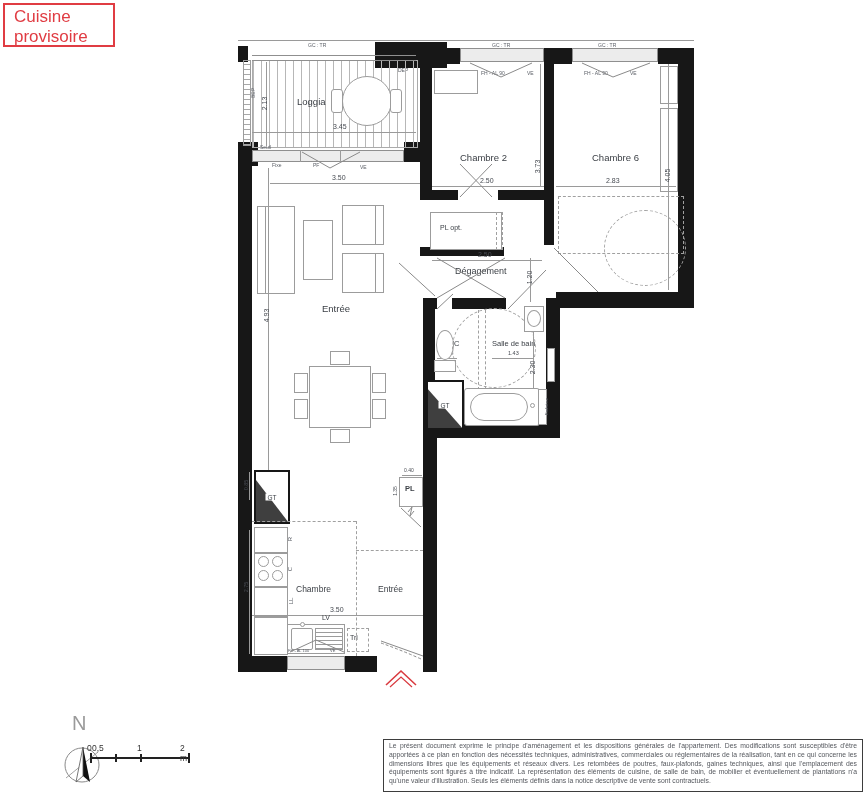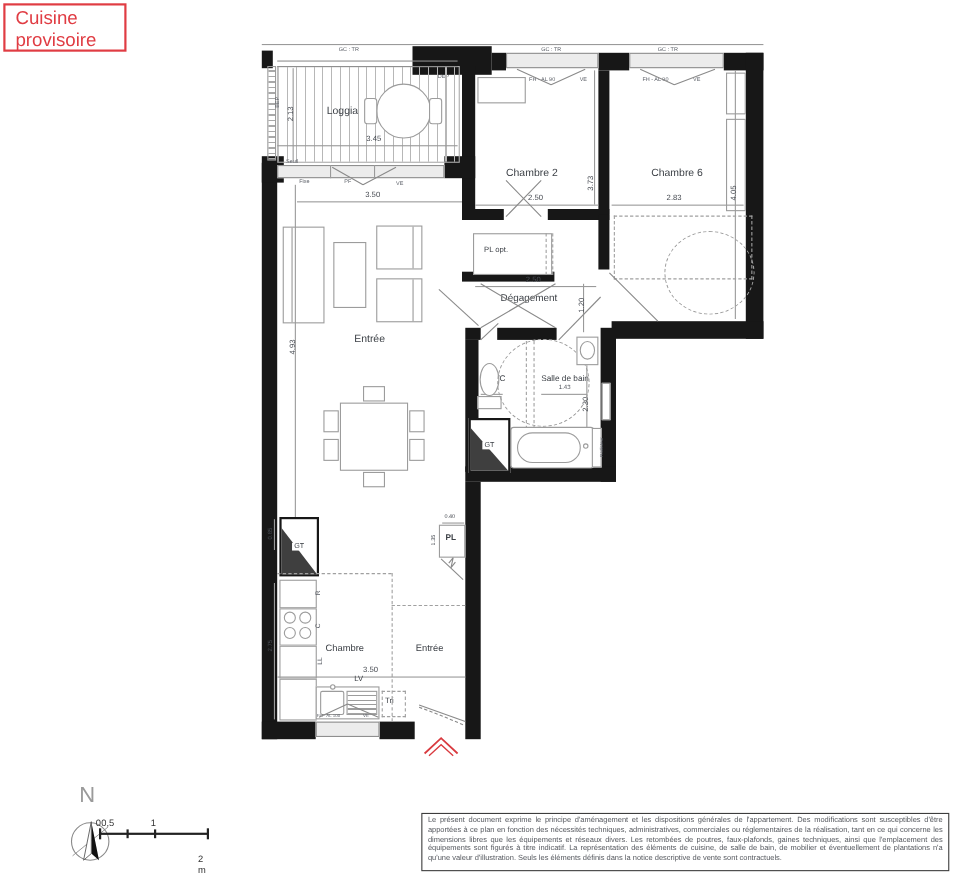--- a/index.html
+++ b/index.html
@@ -260,18 +260,18 @@
 
 <div class="abs">
   <div class="abs" style="left:90px;top:757px;width:100px;height:2px;background:#222"></div>
   <div class="abs" style="left:90px;top:753px;width:2px;height:10px;background:#222"></div>
   <div class="abs" style="left:115px;top:754px;width:1.5px;height:8px;background:#222"></div>
   <div class="abs" style="left:140px;top:754px;width:1.5px;height:8px;background:#222"></div>
   <div class="abs" style="left:188px;top:753px;width:2px;height:10px;background:#222"></div>
   <span class="abs" id="scale-num" style="left:87px;top:743px">0</span>
   <span class="abs" id="scale-num2" style="left:92px;top:743px;font-size:8.5px;color:#333">0,5</span>
   <span class="abs" style="left:137px;top:743px;font-size:8.5px;color:#333">1</span>
-  <span class="abs" style="left:180px;top:776px;font-size:8.5px;color:#333">2 m</span>
+  <span class="abs" style="left:180px;top:743px;font-size:8.5px;color:#333">2 m</span>
 </div>
 
 <div id="disclaimer" class="abs">
   <span>Le présent document exprime le principe d'aménagement et les dispositions générales de l'appartement. Des modifications sont susceptibles d'être apportées à ce plan en fonction des nécessités techniques, administratives, commerciales ou réglementaires de la réalisation, tant en ce qui concerne les dimensions libres que les équipements et réseaux divers. Les retombées de poutres, faux-plafonds, gaines techniques, ainsi que l'emplacement des équipements sont figurés à titre indicatif. La représentation des éléments de cuisine, de salle de bain, de mobilier et éventuellement de plantations n'a qu'une valeur d'illustration. Seuls les éléments définis dans la notice descriptive de vente sont contractuels.</span>
 </div>
 
 </body></html>

